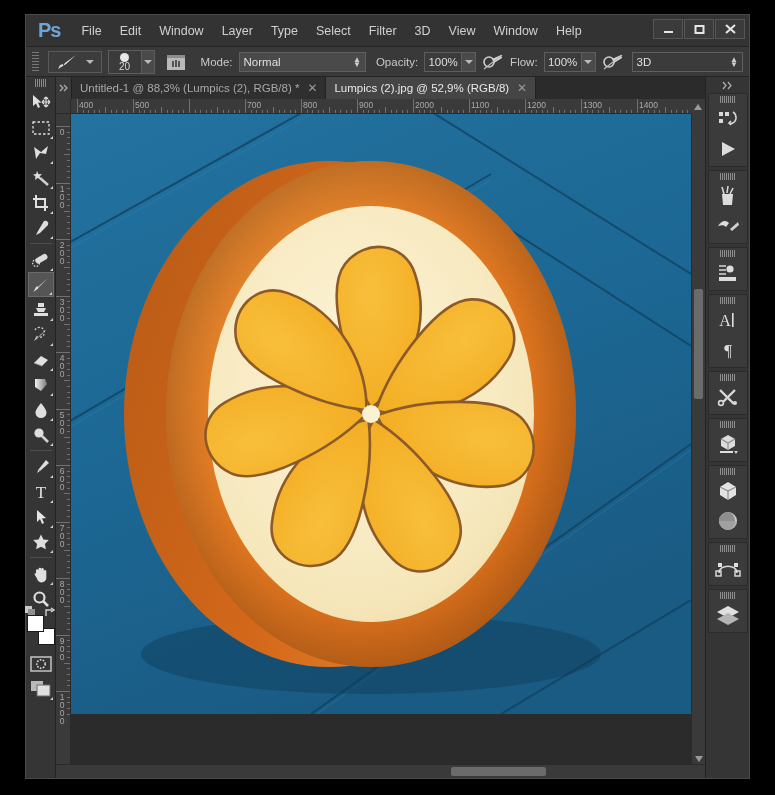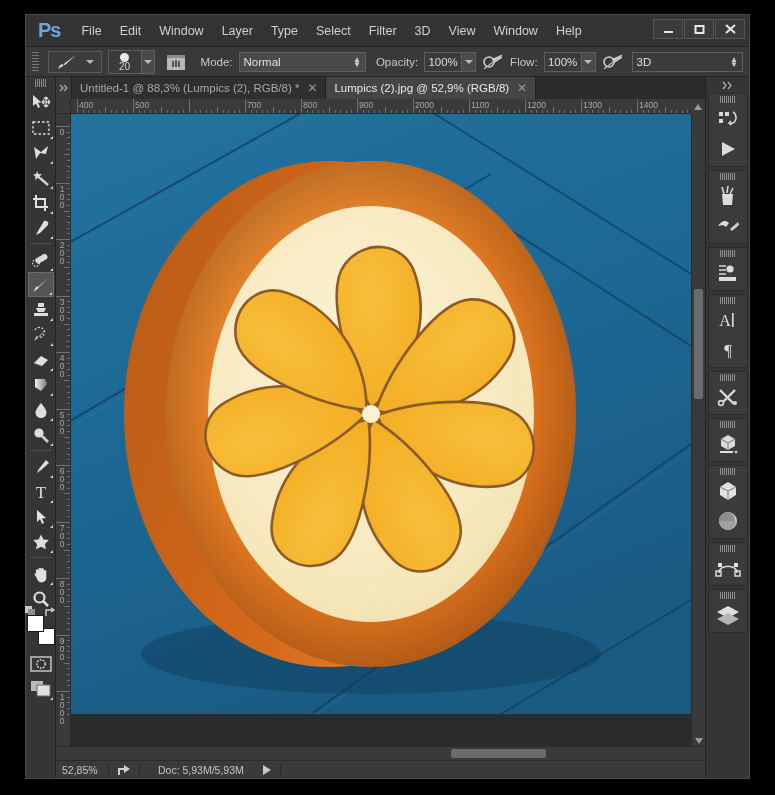--- a/index.html
+++ b/index.html
@@ -789,37 +789,20 @@
                 </svg>
             </div>
           </div>
         </div>
 
         <div class="scrollh">
           <div class="sthumb" style="top:2px;bottom:2px;left:395px;width:95px"></div>
         </div>
       </div>
 
-      <div class="statusbar">
-        <span class="stzoom">52,85%</span>
-        <span class="stsep"></span>
-        <span style="padding:0 8px">
-          <svg width="14" height="12" viewBox="0 0 14 12">
-            <path d="M1 11 L1 4 L7 4 L7 1 L13 5 L7 9 L7 6 L3 6 L3 11 Z" fill="#d0d0d0"></path>
-          </svg>
-        </span>
-        <span class="stsep"></span>
-        <span style="padding:0 18px">Doc: 5,93M/5,93M</span>
-        <span>
-          <svg width="10" height="10" viewBox="0 0 10 10">
-              <path d="M1 0 L9 5 L1 10 Z" fill="#c8c8c8"></path>
-            </svg>
-        </span>
-        <span class="stsep" style="margin-left:8px"></span>
-      </div>
     </div>
 
     <div class="dock">
       <div class="dcollapse">
         <svg width="12" height="9" viewBox="0 0 12 9">
           <path d="M1 1 L4 4.5 L1 8 M6 1 L9 4.5 L6 8" fill="none" stroke="#b0b0b0" stroke-width="1.2"></path>
         </svg>
       </div>
 
       <div class="dgroup">

